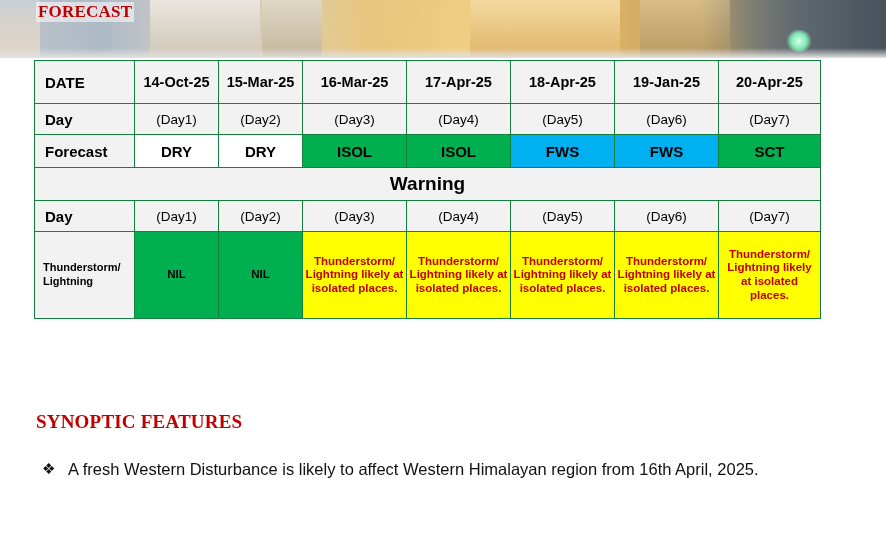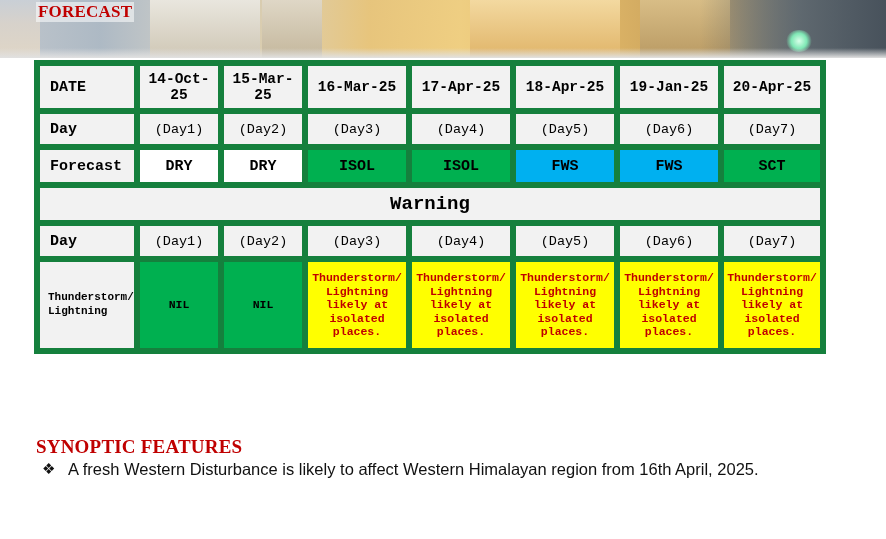--- a/index.html
+++ b/index.html
@@ -87,39 +87,39 @@
   }
   .heading-forecast {
     left: 36px;
     top: 2px;
     font-size: 17px;
     background: rgba(255,255,255,0.55);
     padding: 0 2px;
   }
   .heading-synoptic {
     left: 36px;
-    top: 436px;
+    top: 411px;
     font-size: 19px;
   }
 
   
   .fc-table {
     position: absolute;
     left: 34px;
     top: 60px;
     width: 786px;
     border-collapse: collapse;
     table-layout: fixed;
     background: #ffffff;
   }
   .fc-table td {
-    border: 6px solid #15803d;
+    border: 1px solid #15803d;
     text-align: center;
     vertical-align: middle;
-    font-family: Liberation Mono, monospace;
+    font-family: Liberation Sans, sans-serif;
     background: #f2f2f2;
   }
   .col-label { width: 100px; }
   .col-d1 { width: 84px; }
   .col-d2 { width: 84px; }
   .col-d3 { width: 104px; }
   .col-d4 { width: 104px; }
   .col-d5 { width: 104px; }
   .col-d6 { width: 104px; }
   .col-d7 { width: 102px; }

